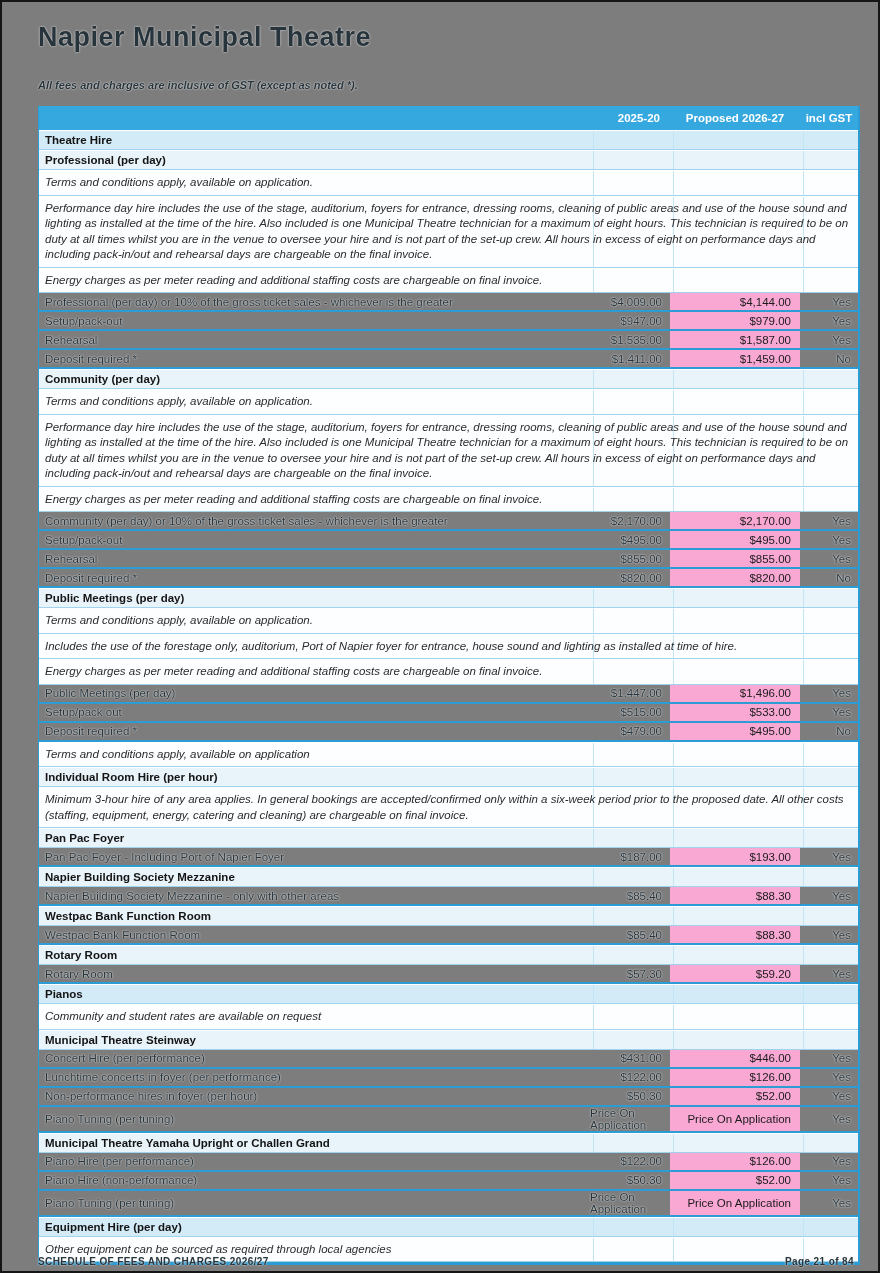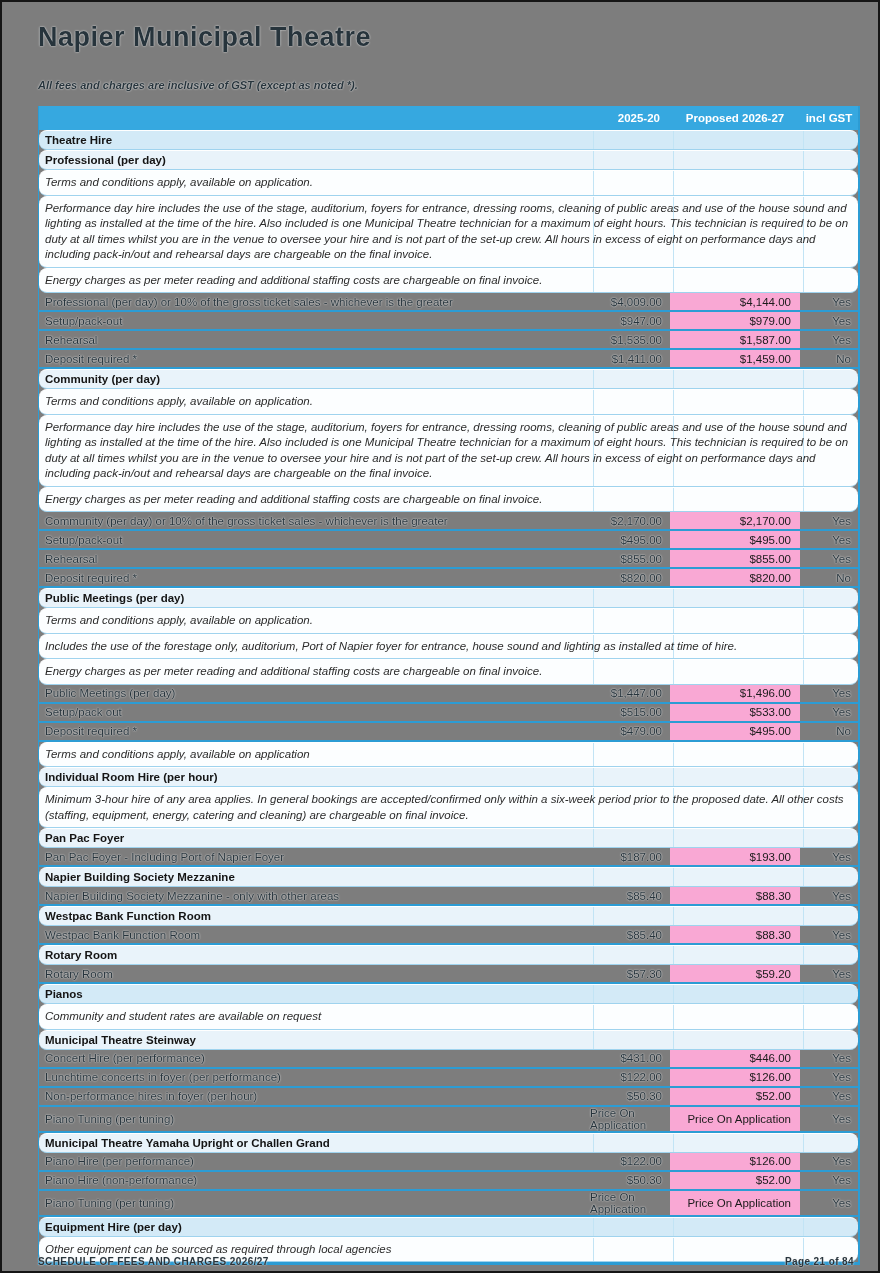--- a/index.html
+++ b/index.html
@@ -55,21 +55,20 @@
     border-bottom:1px solid #9fd3ee;
     border-top:1px solid #ffffff;
     padding:3px 6px;
     background-repeat:no-repeat;
     background-image:
       linear-gradient(#c2e4f5,#c2e4f5),
       linear-gradient(#c2e4f5,#c2e4f5),
       linear-gradient(#c2e4f5,#c2e4f5);
     background-size:1px 100%,1px 100%,1px 100%;
     background-position:554px 0,634px 0,764px 0;
-    border-radius:8px;
   }
   .row.section{
     background-color:#d3eaf7;
     font-weight:bold;
     color:#141414;
   }
   .row.subsection{
     background-color:#e9f3fa;
     font-weight:bold;
     color:#141414;

